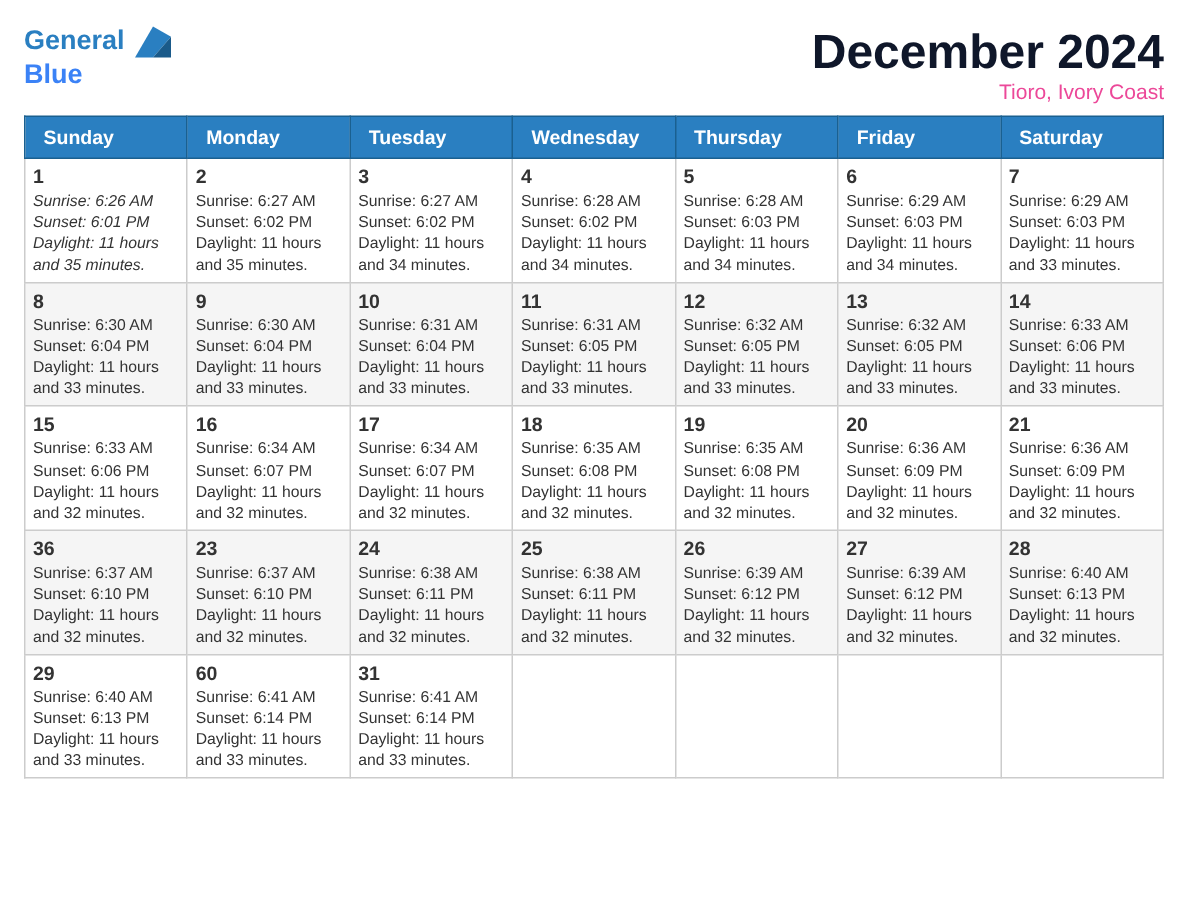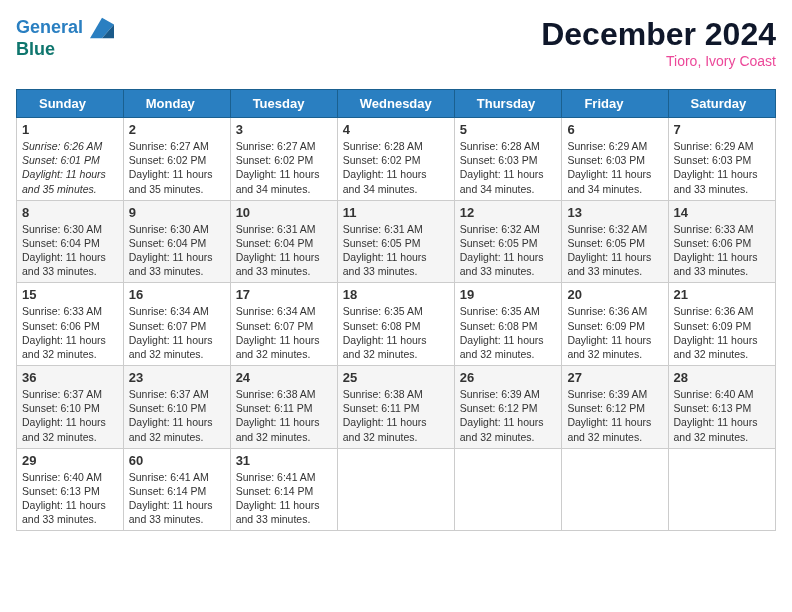--- a/index.html
+++ b/index.html
@@ -7,21 +7,21 @@
       font-family: Arial, sans-serif;
       background: #fff;
       width: 792px;
       min-height: 612px;
       padding: 16px;
     }
     .header {
       display: flex;
       justify-content: space-between;
       align-items: flex-start;
-      margin-bottom: 20px;
+      margin-bottom: 8px;
     }
     .logo {
       display: flex;
       align-items: center;
     }
     .logo-text {
       font-size: 18px;
       font-weight: bold;
       color: #333;
       line-height: 1.1;
@@ -47,21 +47,21 @@
       color: #ec4899;
     }
     .calendar {
       width: 100%;
       border-collapse: collapse;
       font-size: 11px;
     }
     .calendar th {
       background: #2a7fc1;
       color: #fff;
-      padding: 6px 22px;
+      padding: 6px 12px;
       text-align: left;
       font-size: 13px;
       font-weight: bold;
       border: 1px solid #1a6090;
     }
     .calendar td {
       border: 1px solid #ccc;
       vertical-align: top;
       padding: 4px 5px;
       width: 108px;
@@ -94,21 +94,21 @@
   <div class="logo">
     <div>
       <div class="logo-text">
         <span>General</span>
         <svg class="logo-icon" viewBox="0 0 28 24" style="display:inline-block;vertical-align:middle;margin-left:2px;">
           <polygon points="0,24 14,0 28,8 14,24" fill="#2a7fc1"></polygon>
           <polygon points="14,24 28,8 28,24" fill="#1a5a8a"></polygon>
         </svg>
       </div>
       <div class="logo-text">
-        <span style="color:#0f766e;font-weight:bold;font-size:18px;">Blue</span>
+        <span style="color:#3b82f6;font-weight:bold;font-size:18px;">Blue</span>
       </div>
     </div>
   </div>
   <div class="title-section">
     <div class="month-title">December 2024</div>
     <div class="location">Tioro, Ivory Coast</div>
   </div>
 </div>
 
 <table class="calendar">

